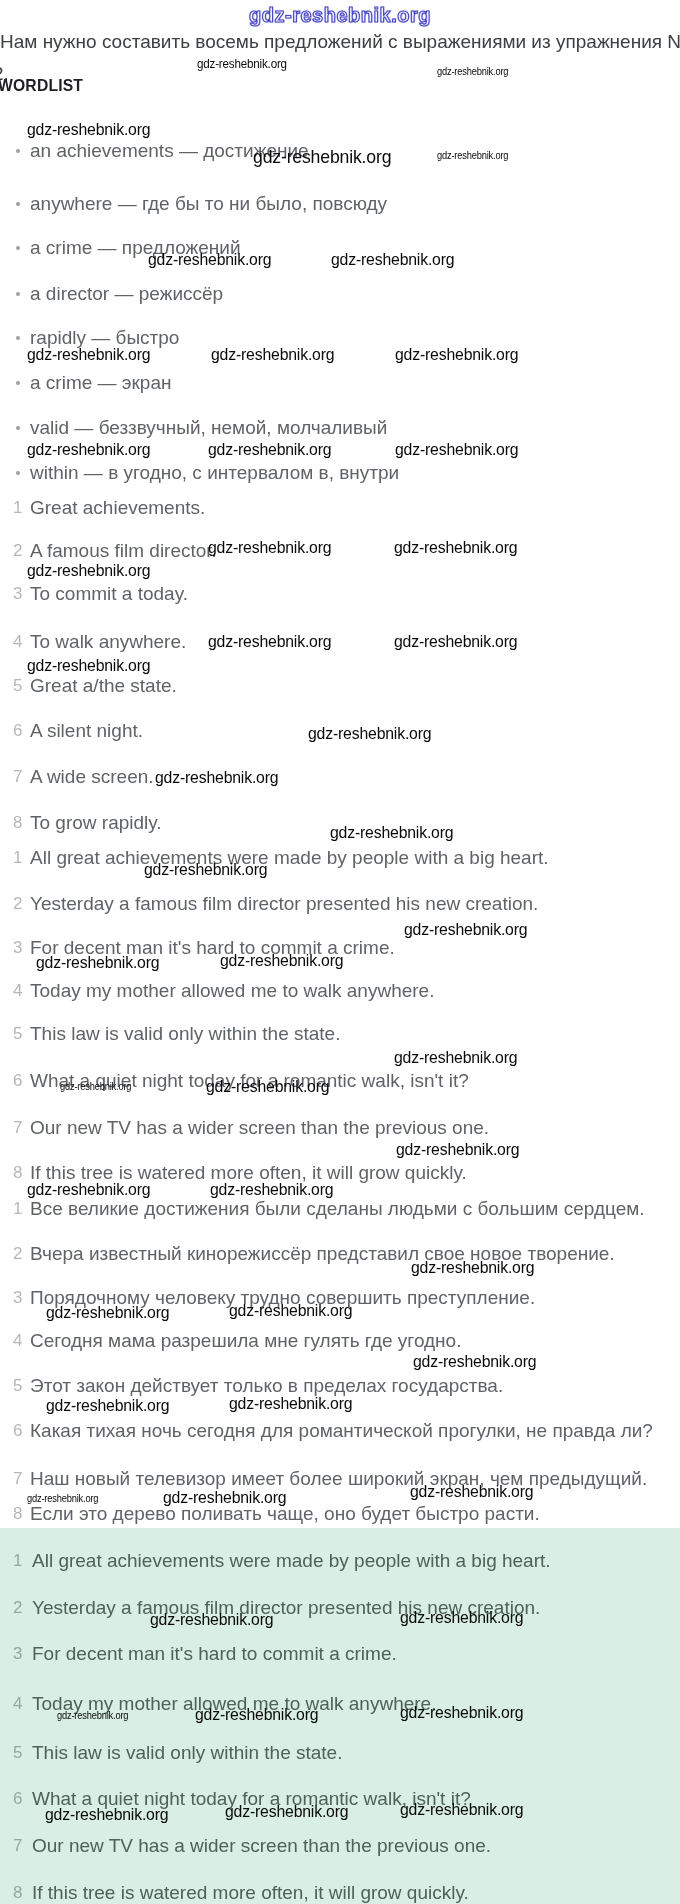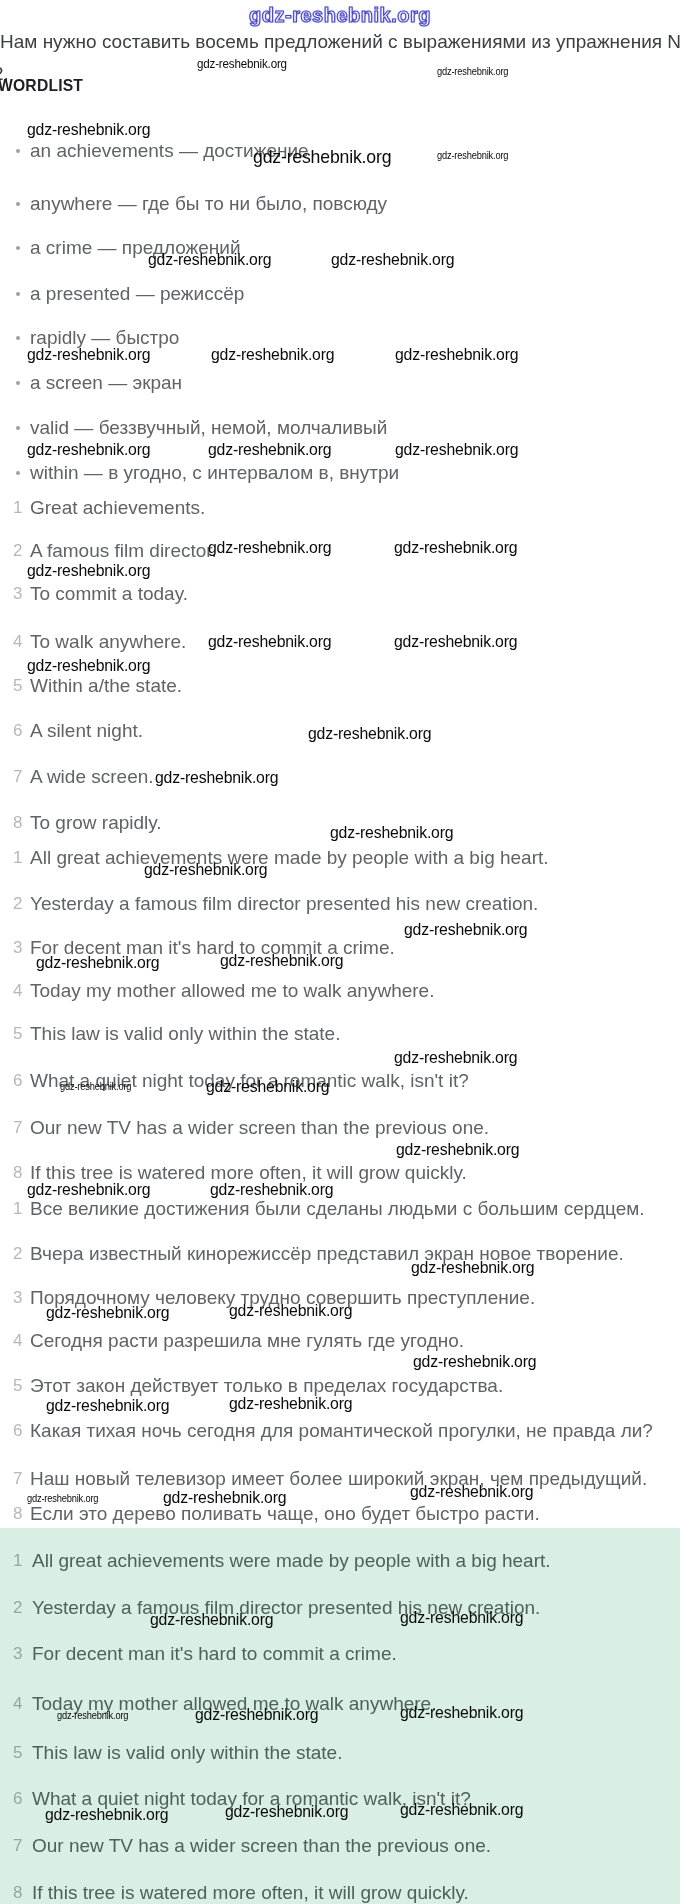--- a/index.html
+++ b/index.html
@@ -54,29 +54,29 @@
   <div class="row bullet-row" style="top:193px">
       <span class="bullet"></span>
       <span class="txt">anywhere — где бы то ни было, повсюду</span>
     </div>
   <div class="row bullet-row" style="top:237px">
       <span class="bullet"></span>
       <span class="txt">a crime — предложений</span>
     </div>
   <div class="row bullet-row" style="top:283px">
       <span class="bullet"></span>
-      <span class="txt">a presented — режиссёр</span>
+      <span class="txt">a director — режиссёр</span>
     </div>
   <div class="row bullet-row" style="top:327px">
       <span class="bullet"></span>
       <span class="txt">rapidly — быстро</span>
     </div>
   <div class="row bullet-row" style="top:372px">
       <span class="bullet"></span>
-      <span class="txt">a screen — экран</span>
+      <span class="txt">a crime — экран</span>
     </div>
   <div class="row bullet-row" style="top:417px">
       <span class="bullet"></span>
       <span class="txt">valid — беззвучный, немой, молчаливый</span>
     </div>
   <div class="row bullet-row" style="top:462px">
       <span class="bullet"></span>
       <span class="txt">within — в угодно, с интервалом в, внутри</span>
     </div>
 
@@ -91,21 +91,21 @@
   <div class="row" style="top:583px">
       <span class="num">3</span>
       <span class="txt">To commit a today.</span>
     </div>
   <div class="row" style="top:631px">
       <span class="num">4</span>
       <span class="txt">To walk anywhere.</span>
     </div>
   <div class="row" style="top:675px">
       <span class="num">5</span>
-      <span class="txt">Within a/the state.</span>
+      <span class="txt">Great a/the state.</span>
     </div>
   <div class="row" style="top:720px">
       <span class="num">6</span>
       <span class="txt">A silent night.</span>
     </div>
   <div class="row" style="top:766px">
       <span class="num">7</span>
       <span class="txt">A wide screen.</span>
     </div>
   <div class="row" style="top:812px">
@@ -145,29 +145,29 @@
       <span class="num">8</span>
       <span class="txt">If this tree is watered more often, it will grow quickly.</span>
     </div>
 
   <div class="row" style="top:1198px">
       <span class="num">1</span>
       <span class="txt">Все великие достижения были сделаны людьми с большим сердцем.</span>
     </div>
   <div class="row" style="top:1243px">
       <span class="num">2</span>
-      <span class="txt">Вчера известный кинорежиссёр представил экран новое творение.</span>
+      <span class="txt">Вчера известный кинорежиссёр представил свое новое творение.</span>
     </div>
   <div class="row" style="top:1287px">
       <span class="num">3</span>
       <span class="txt">Порядочному человеку трудно совершить преступление.</span>
     </div>
   <div class="row" style="top:1330px">
       <span class="num">4</span>
-      <span class="txt">Сегодня расти разрешила мне гулять где угодно.</span>
+      <span class="txt">Сегодня мама разрешила мне гулять где угодно.</span>
     </div>
   <div class="row" style="top:1375px">
       <span class="num">5</span>
       <span class="txt">Этот закон действует только в пределах государства.</span>
     </div>
   <div class="row" style="top:1420px">
       <span class="num">6</span>
       <span class="txt">Какая тихая ночь сегодня для романтической прогулки, не правда ли?</span>
     </div>
   <div class="row" style="top:1468px">

